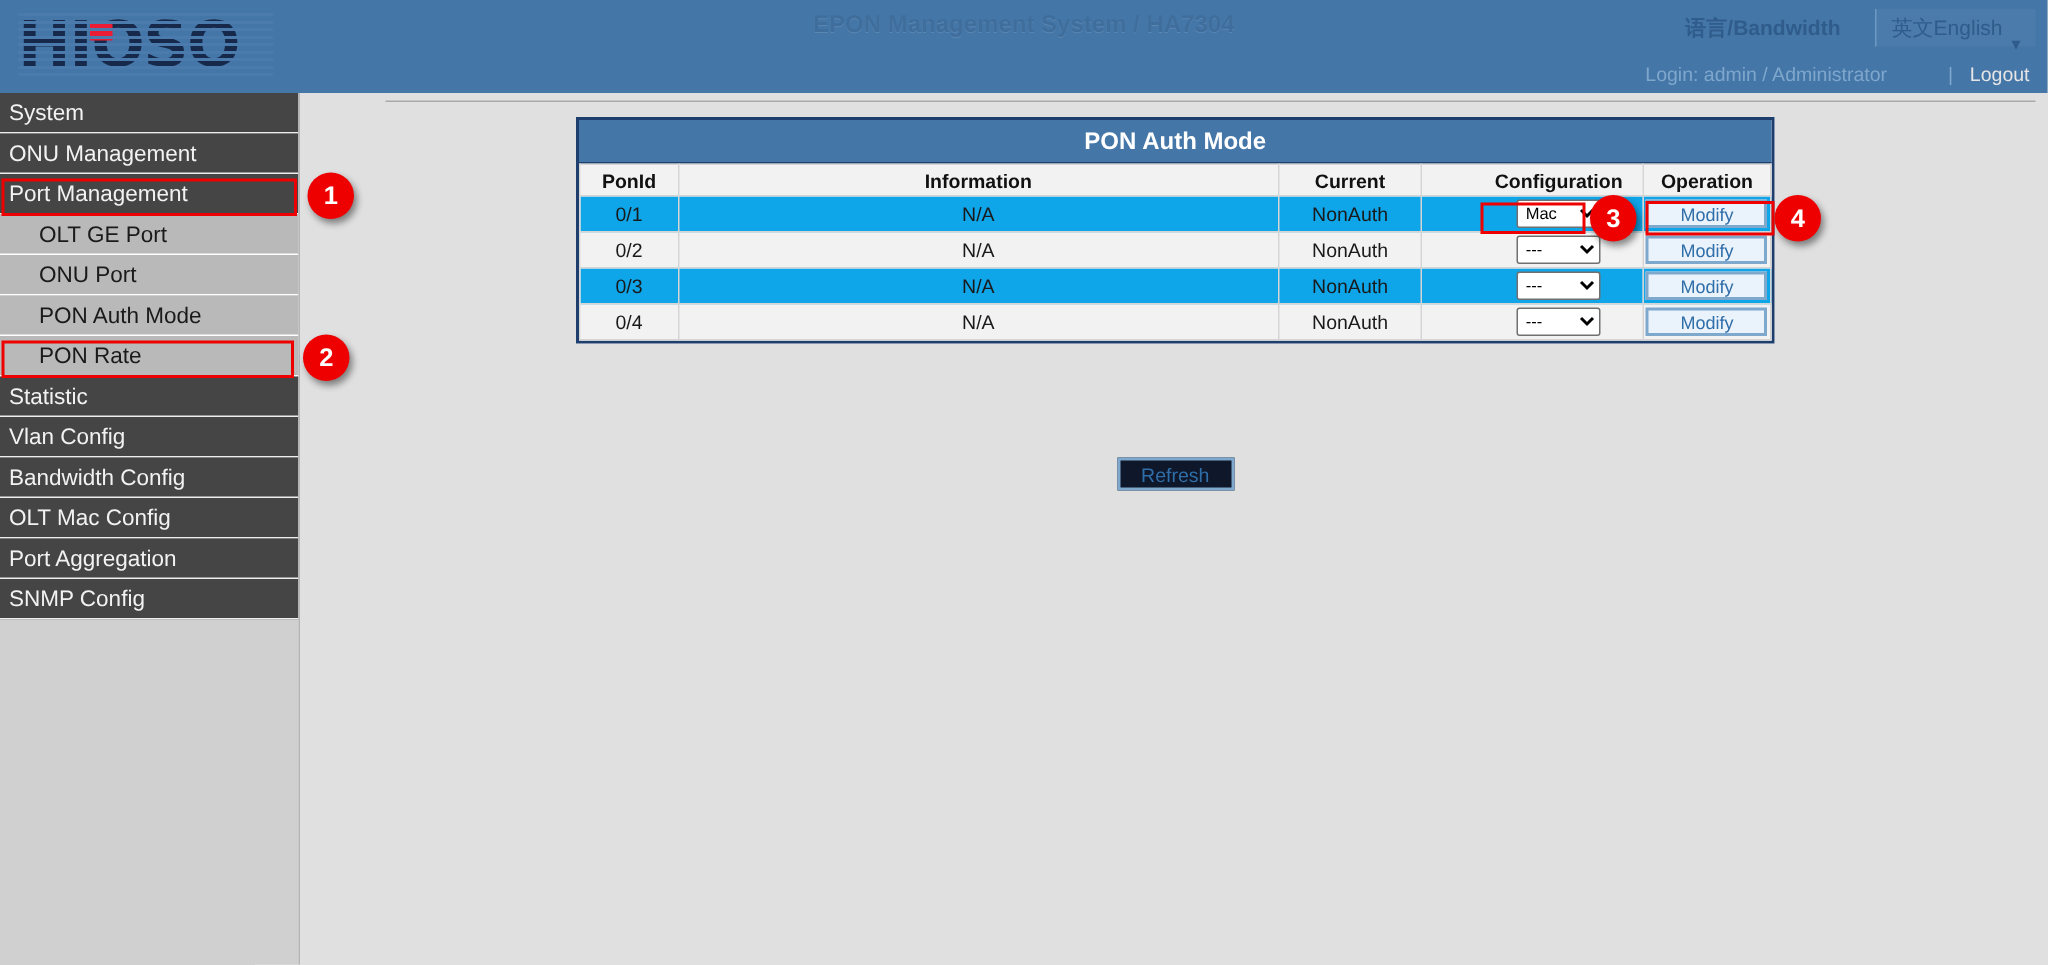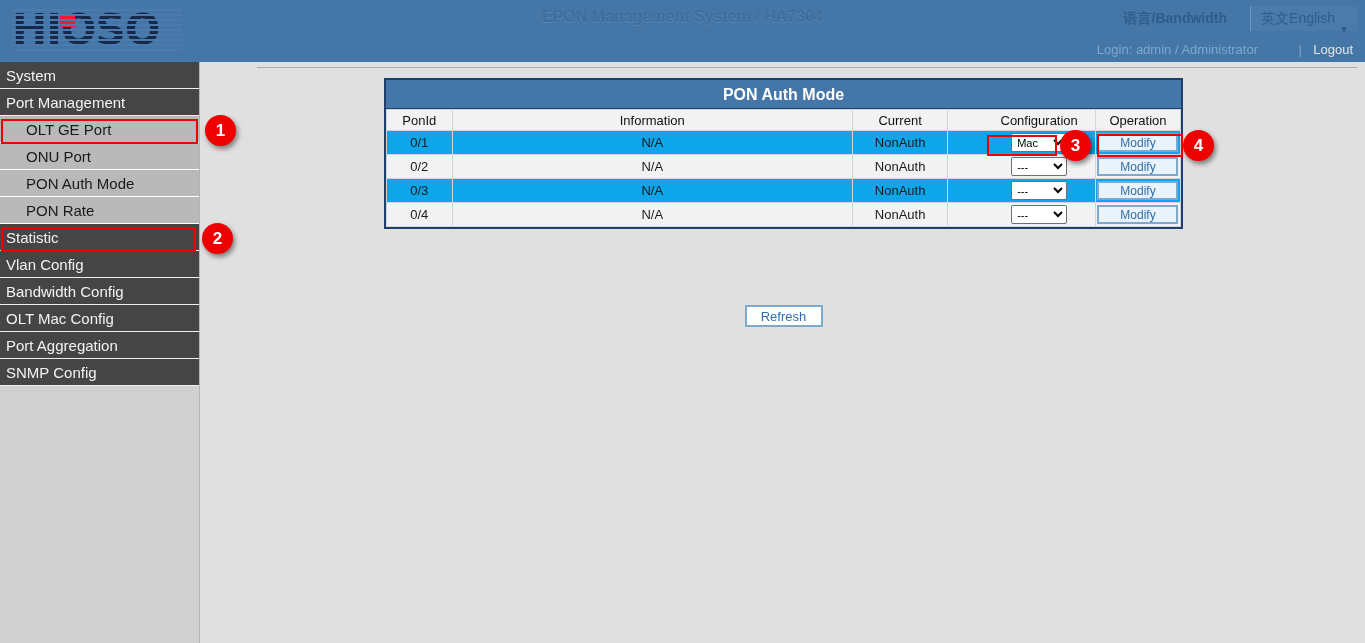--- a/index.html
+++ b/index.html
@@ -145,21 +145,21 @@
     background: #4476a8;
     border-bottom: 1px solid #1e3e6e;
   }
   table#pon-table {
     width: 100%;
     border-collapse: collapse;
     font-size: 13px;
   }
   table#pon-table th {
     height: 21px;
-    font-size: 13px; font-weight: normal;
+    font-size: 13px; font-weight: bold;
     color: #111111;
     background: #f2f2f2;
     border: 1px solid #d5d5d5;
     text-align: center;
   }
   table#pon-table td {
     height: 24px;
     font-size: 13px;
     color: #1a1a1a;
     border: 1px solid #d5d5d5;
@@ -196,21 +196,21 @@
   #refresh-wrap {
     position: absolute; left: 184px; top: 243px;
     width: 799px;
     text-align: center;
   }
   button#refresh-btn {
     width: 78px; height: 22px;
     font-family: "Liberation Sans", sans-serif;
     font-size: 13px;
     color: #2f6ea8;
-    background: #ffffff;
+    background: #0f172a;
     border: 2px solid #7fa8cd;
     cursor: pointer;
     padding: 0;
   }
 
   
   .hl-box {
     position: absolute;
     border: 2px solid #ee0000;
     pointer-events: none;
@@ -247,20 +247,21 @@
     <span id="lang-chevron">▾</span>
   </div>
 
   <div id="login-info">Login: admin / Administrator</div>
   <div id="logout-sep">|</div>
   <div id="logout-link">Logout</div>
 </div>
 
 <div id="sidebar">
     <div class="nav-item"><span>System</span></div>
+    <div class="nav-item"><span>ONU Management</span></div>
     <div class="nav-item"><span>Port Management</span></div>
     <div class="nav-item sub"><span>OLT GE Port</span></div>
     <div class="nav-item sub"><span>ONU Port</span></div>
     <div class="nav-item sub"><span>PON Auth Mode</span></div>
     <div class="nav-item sub"><span>PON Rate</span></div>
     <div class="nav-item"><span>Statistic</span></div>
     <div class="nav-item"><span>Vlan Config</span></div>
     <div class="nav-item"><span>Bandwidth Config</span></div>
     <div class="nav-item"><span>OLT Mac Config</span></div>
     <div class="nav-item"><span>Port Aggregation</span></div>

